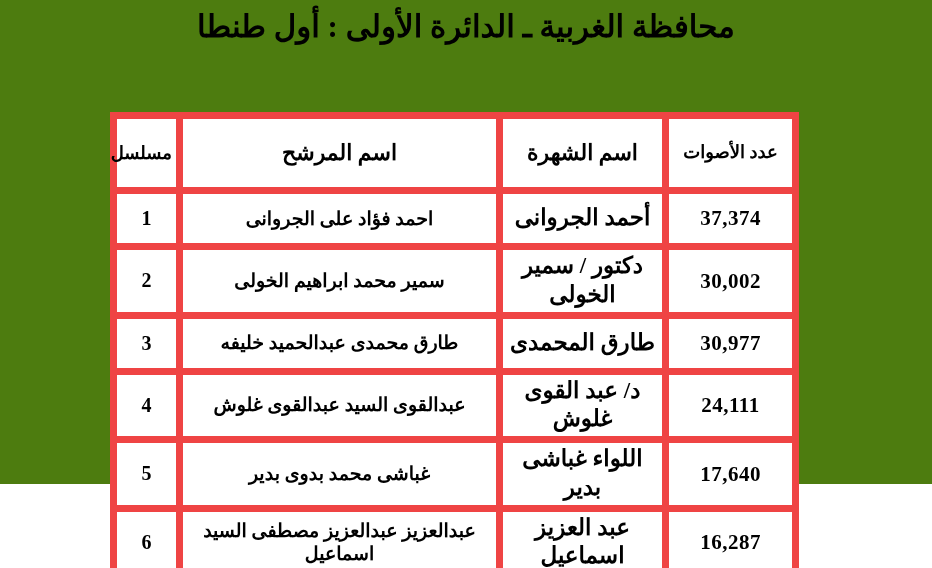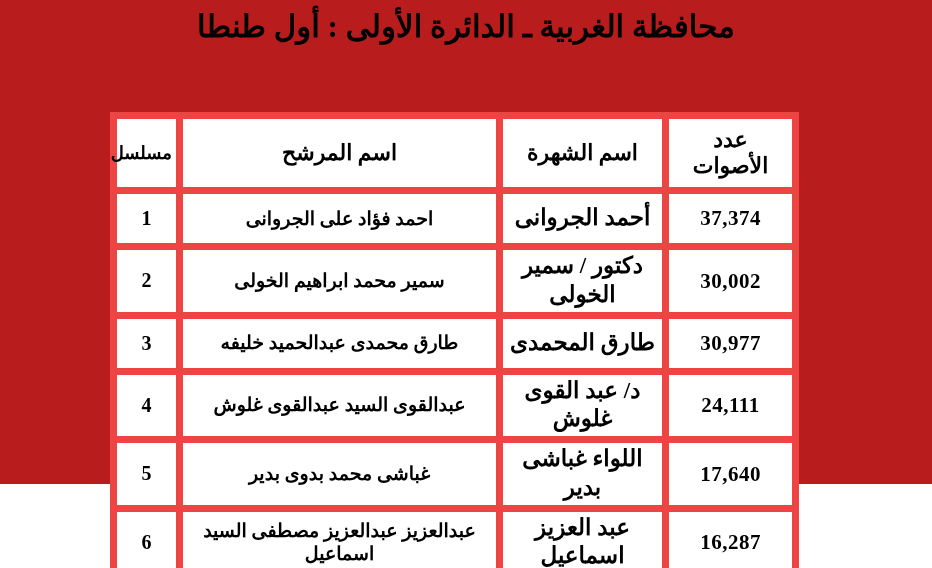--- a/index.html
+++ b/index.html
@@ -11,21 +11,21 @@
     width: 932px;
     height: 568px;
     font-family: "Liberation Serif", "DejaVu Serif", serif;
     color: #000000;
     overflow: hidden;
   }
   .page {
     position: relative;
     width: 932px;
     height: 484px;
-    background: #b91c1c;
+    background: #4d7c0f;
   }
   .doc-title {
     position: absolute;
     top: 8px;
     right: 0;
     left: 0;
     text-align: center;
     font-size: 31px;
     font-weight: bold;
     letter-spacing: 0px;
@@ -68,21 +68,21 @@
   col.c-seq      { width: 66px; }
   col.c-name     { width: 320px; }
   col.c-nick     { width: 166px; }
   col.c-votes    { width: 130px; }
 
   thead th {
     font-size: 22px;
     height: 64px;
   }
   thead th.h-seq   { font-size: 18px; }
-  thead th.h-votes { font-size: 22px; line-height: 1.2; }
+  thead th.h-votes { font-size: 18px; line-height: 1.2; }
 
   tbody td {
     font-size: 19px;
   }
   tbody tr { height: 56px; }
   tbody td.c-seq   { font-size: 20px; }
   tbody td.c-name  { font-size: 19px; text-align: center; }
   tbody td.c-nick  { font-size: 23px; margin-left: 18px; }
   tbody td.c-votes { font-size: 21px; letter-spacing: 0.5px; direction: ltr; margin-left: 28px; }
 </style>

